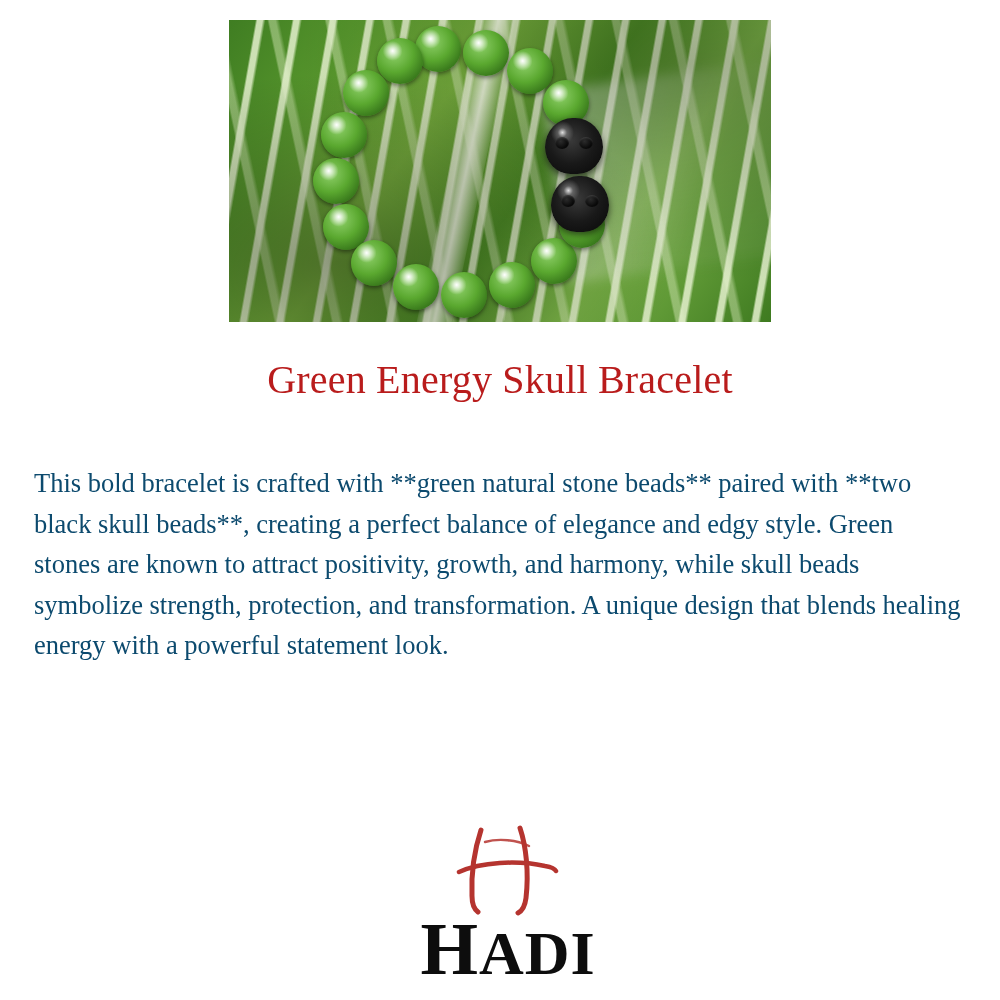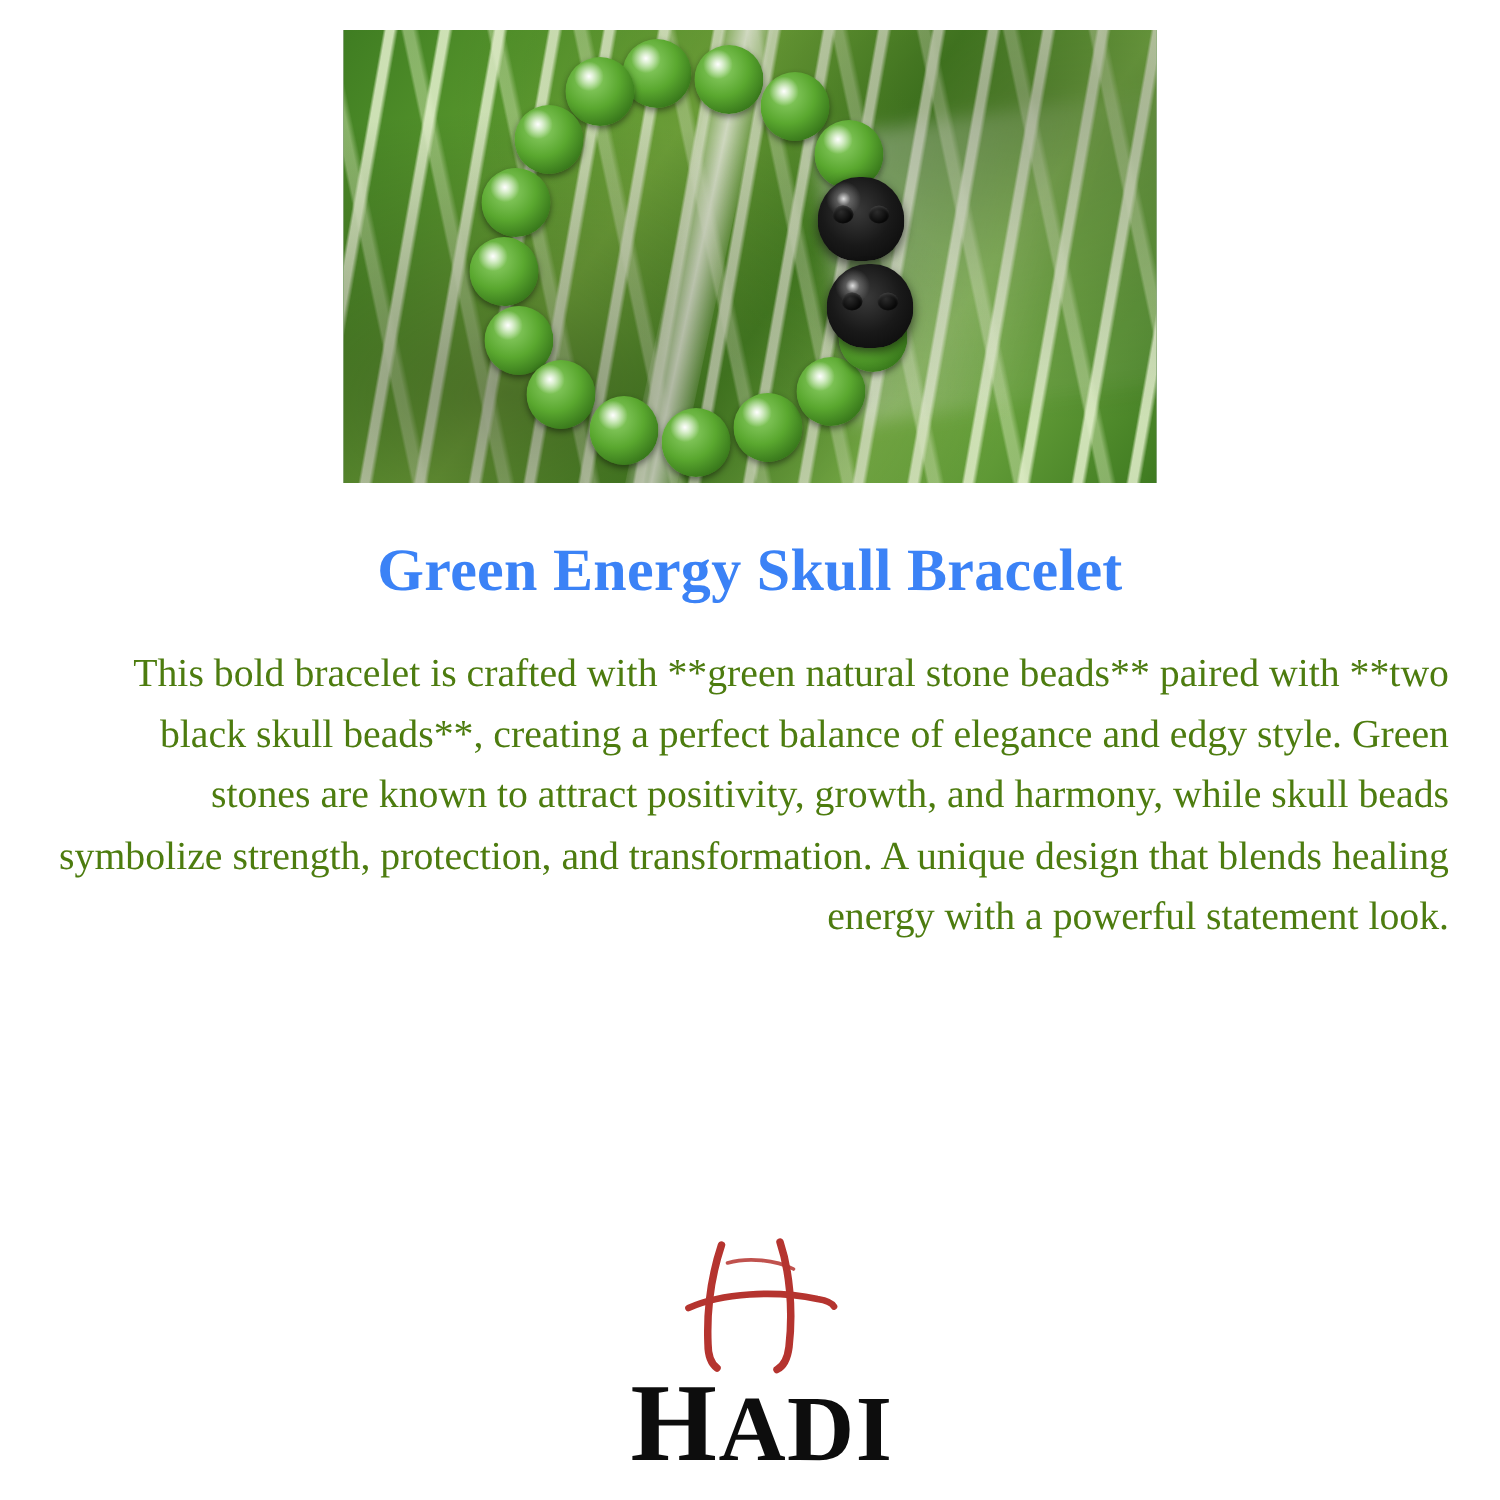--- a/index.html
+++ b/index.html
@@ -107,34 +107,34 @@
     top: 34%;
     box-shadow: inset 0 1px 2px rgba(255,255,255,0.18);
   }
   .bead.skull::before { left: 18%; }
   .bead.skull::after  { right: 18%; }
 
   
   .title {
     margin-top: 34px;
     font-size: 40px;
-    font-weight: bold;
+    font-weight: normal;
     letter-spacing: 0.2px;
-    color: #3b82f6;
+    color: #b91c1c;
     text-align: left;
   }
 
   
   .description {
-    margin-top: 25px;
+    margin-top: 60px;
     width: 960px;
-    text-align: right;
+    text-align: left;
     font-size: 26.5px;
     line-height: 1.53;
-    color: #4d7c0f;
+    color: #0c4a6e;
     padding: 0 14px;
     box-sizing: border-box;
   }
 
   
   .brand {
     position: absolute;
     bottom: 14px;
     left: 0;
     right: 0;

